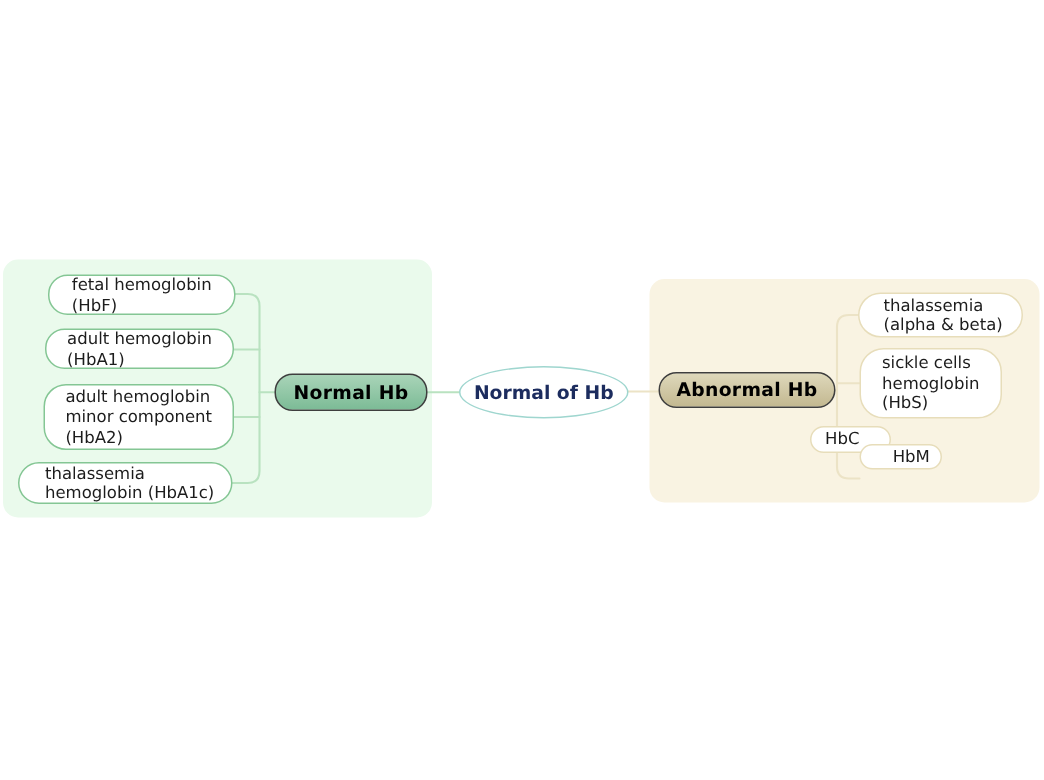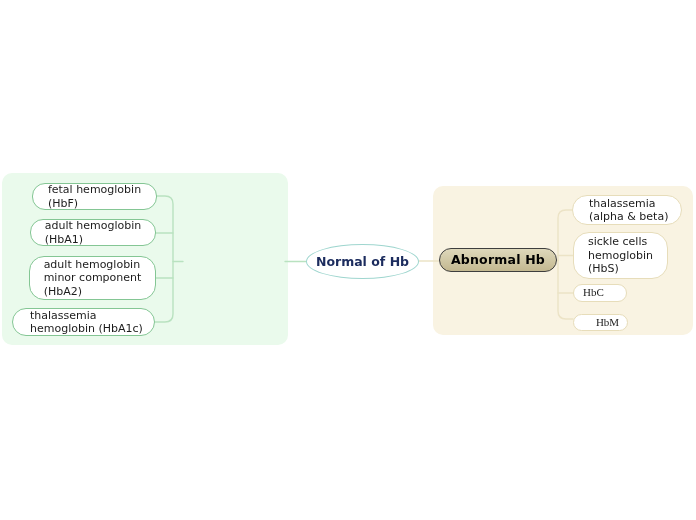--- a/index.html
+++ b/index.html
@@ -39,22 +39,22 @@
     border:1.5px solid var(--root-border);color:var(--root-text);
     font-weight:bold;font-size:12.5px;background:#fff;
   }
   
   .n-hbf  {left:32px; top:183px;width:125px;height:27px;border-radius:13px;}
   .n-hba1 {left:30px; top:219px;width:126px;height:27px;border-radius:13px;}
   .n-hba2 {left:29px; top:256px;width:127px;height:44px;border-radius:15px;}
   .n-hba1c{left:12px; top:308px;width:143px;height:28px;border-radius:14px;padding-left:17px;}
   .n-thal {left:572px;top:195px;width:110px;height:30px;border-radius:15px;padding-left:16px;}
   .n-sickle{left:573px;top:232px;width:95px;height:47px;border-radius:16px;}
-  .n-hbc  {left:573px;top:284px;width:54px;height:18px;border-radius:9px;padding-left:9px;font-family:Liberation Serif, serif;}
-  .n-hbm  {left:573px;top:314px;width:55px;height:17px;border-radius:9px;padding-left:14px;font-family:Liberation Serif, serif;}
+  .n-hbc  {left:540px;top:284px;width:54px;height:18px;border-radius:9px;padding-left:9px;}
+  .n-hbm  {left:573px;top:296px;width:55px;height:17px;border-radius:9px;padding-left:14px;}
 </style>
 </head>
 <body>
 
 <div class="canvas">
 
   <div class="panel panel-normal"></div>
   <div class="panel panel-abnormal"></div>
 
   <svg class="edges" width="696" height="520" viewBox="0 0 696 520">
@@ -69,20 +69,23 @@
     <path class="edge-tan" d="M558,255.5 H573"></path>
     <path class="edge-tan" d="M558,293 H573"></path>
     <path class="edge-tan" d="M545,260.5 H558"></path>
     <path class="edge-tan" d="M419,261 H440"></path>
   </svg>
 
   <div class="node root">
     <span>Normal of Hb</span>
   </div>
 
+  <div class="node branch branch-normal">
+    <span>Normal Hb</span>
+  </div>
   <div class="node branch branch-abnormal">
     <span>Abnormal Hb</span>
   </div>
 
   <div class="node leaf-green n-hbf">
     <span>fetal hemoglobin
 (HbF)</span>
   </div>
   <div class="node leaf-green n-hba1">
     <span>adult hemoglobin

